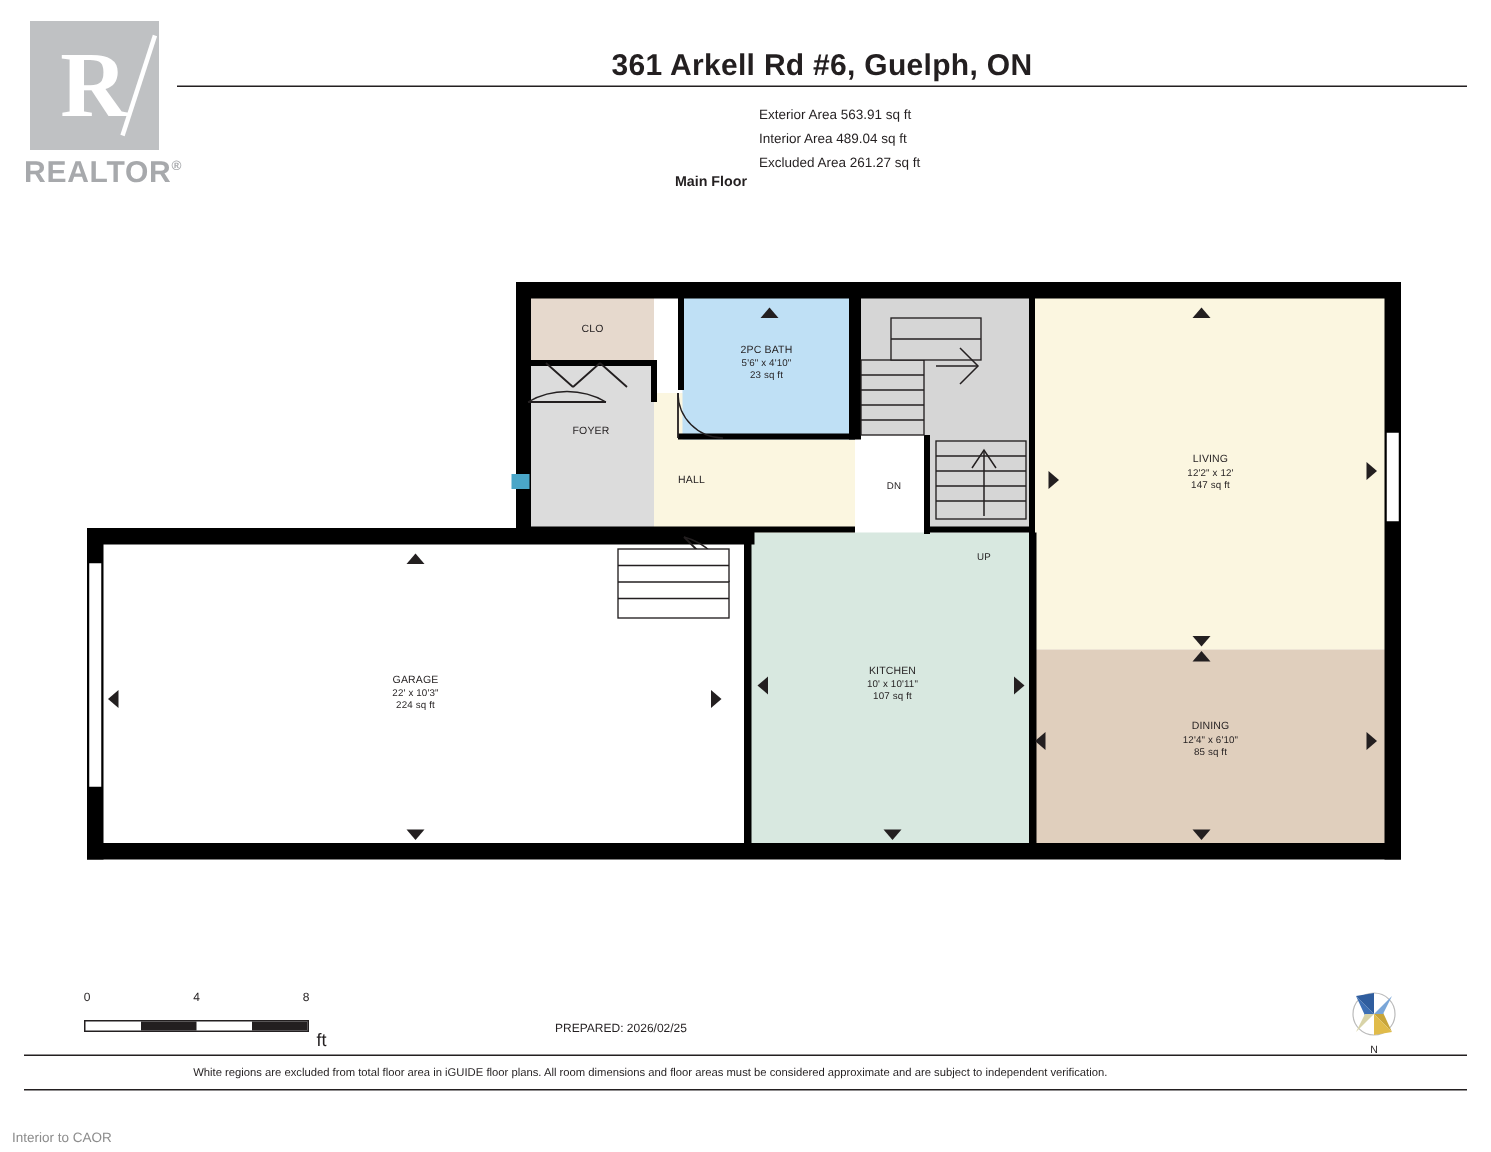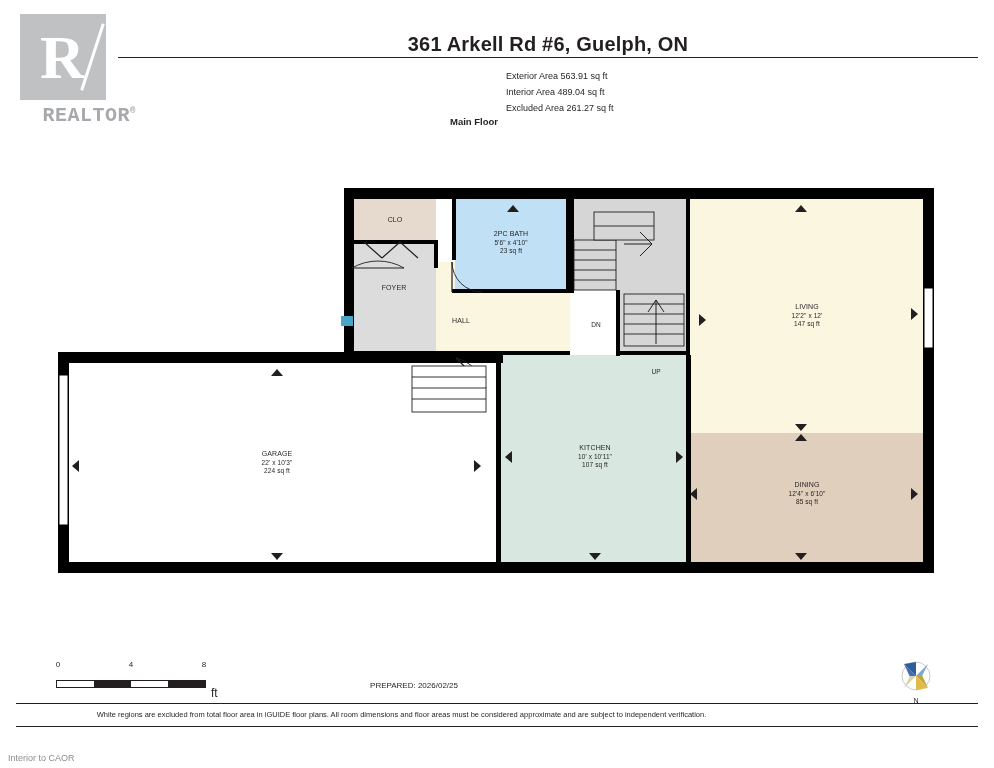--- a/index.html
+++ b/index.html
@@ -47,25 +47,25 @@
     position: absolute;
     right: 12px;
     top: 8px;
     width: 3px;
     height: 70px;
     background: #ffffff;
     transform: rotate(18deg);
   }
   #realtor-logo .rword {
     position: absolute;
-    left: 16px;
+    left: 8px;
     top: 90px;
     width: 112px;
-    text-align: right;
-    font-family: Liberation Mono, monospace;
+    text-align: left;
+    font-family: Liberation Sans, sans-serif;
     font-size: 20px;
     font-weight: bold;
     color: #a7a9ac;
     letter-spacing: 0.5px;
   }
   #realtor-logo .rword sup {
     font-size: 9px;
     vertical-align: super;
   }
 
@@ -206,20 +206,21 @@
     height: 1px;
     background: #231f20;
   }
   #disclaimer {
     position: absolute;
     left: 0;
     top: 710px;
     width: 803px;
     text-align: center;
     font-size: 7.5px;
+    padding-left: 32px;
   }
   #disclaimer-rule-bot {
     position: absolute;
     left: 16px;
     top: 726px;
     width: 962px;
     height: 1px;
     background: #231f20;
   }
   #licensed {

